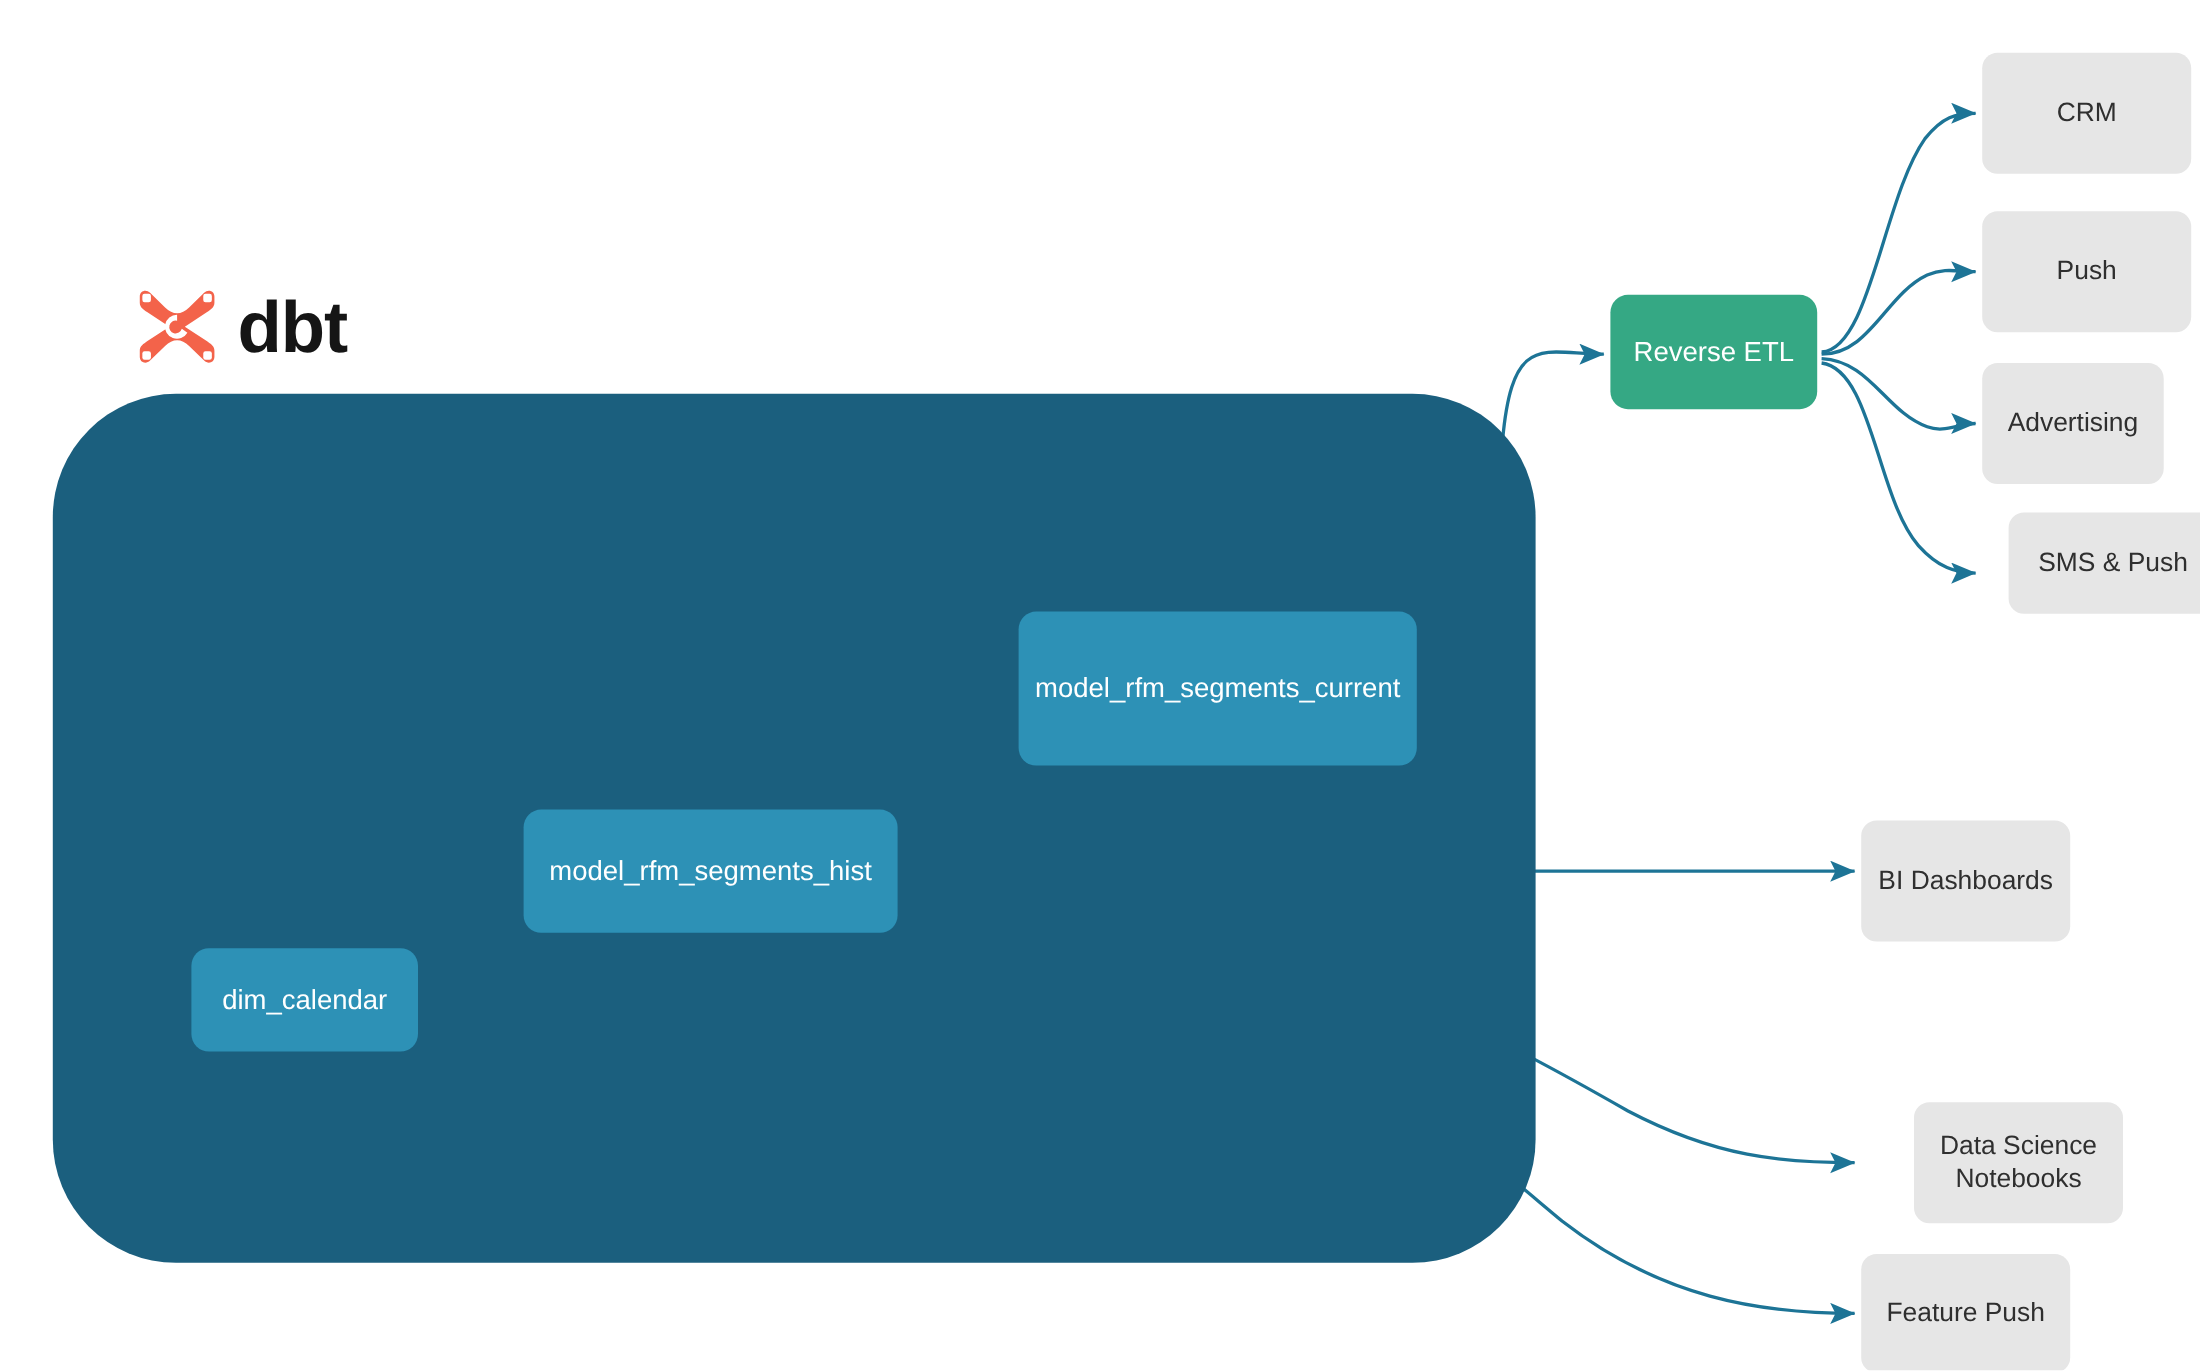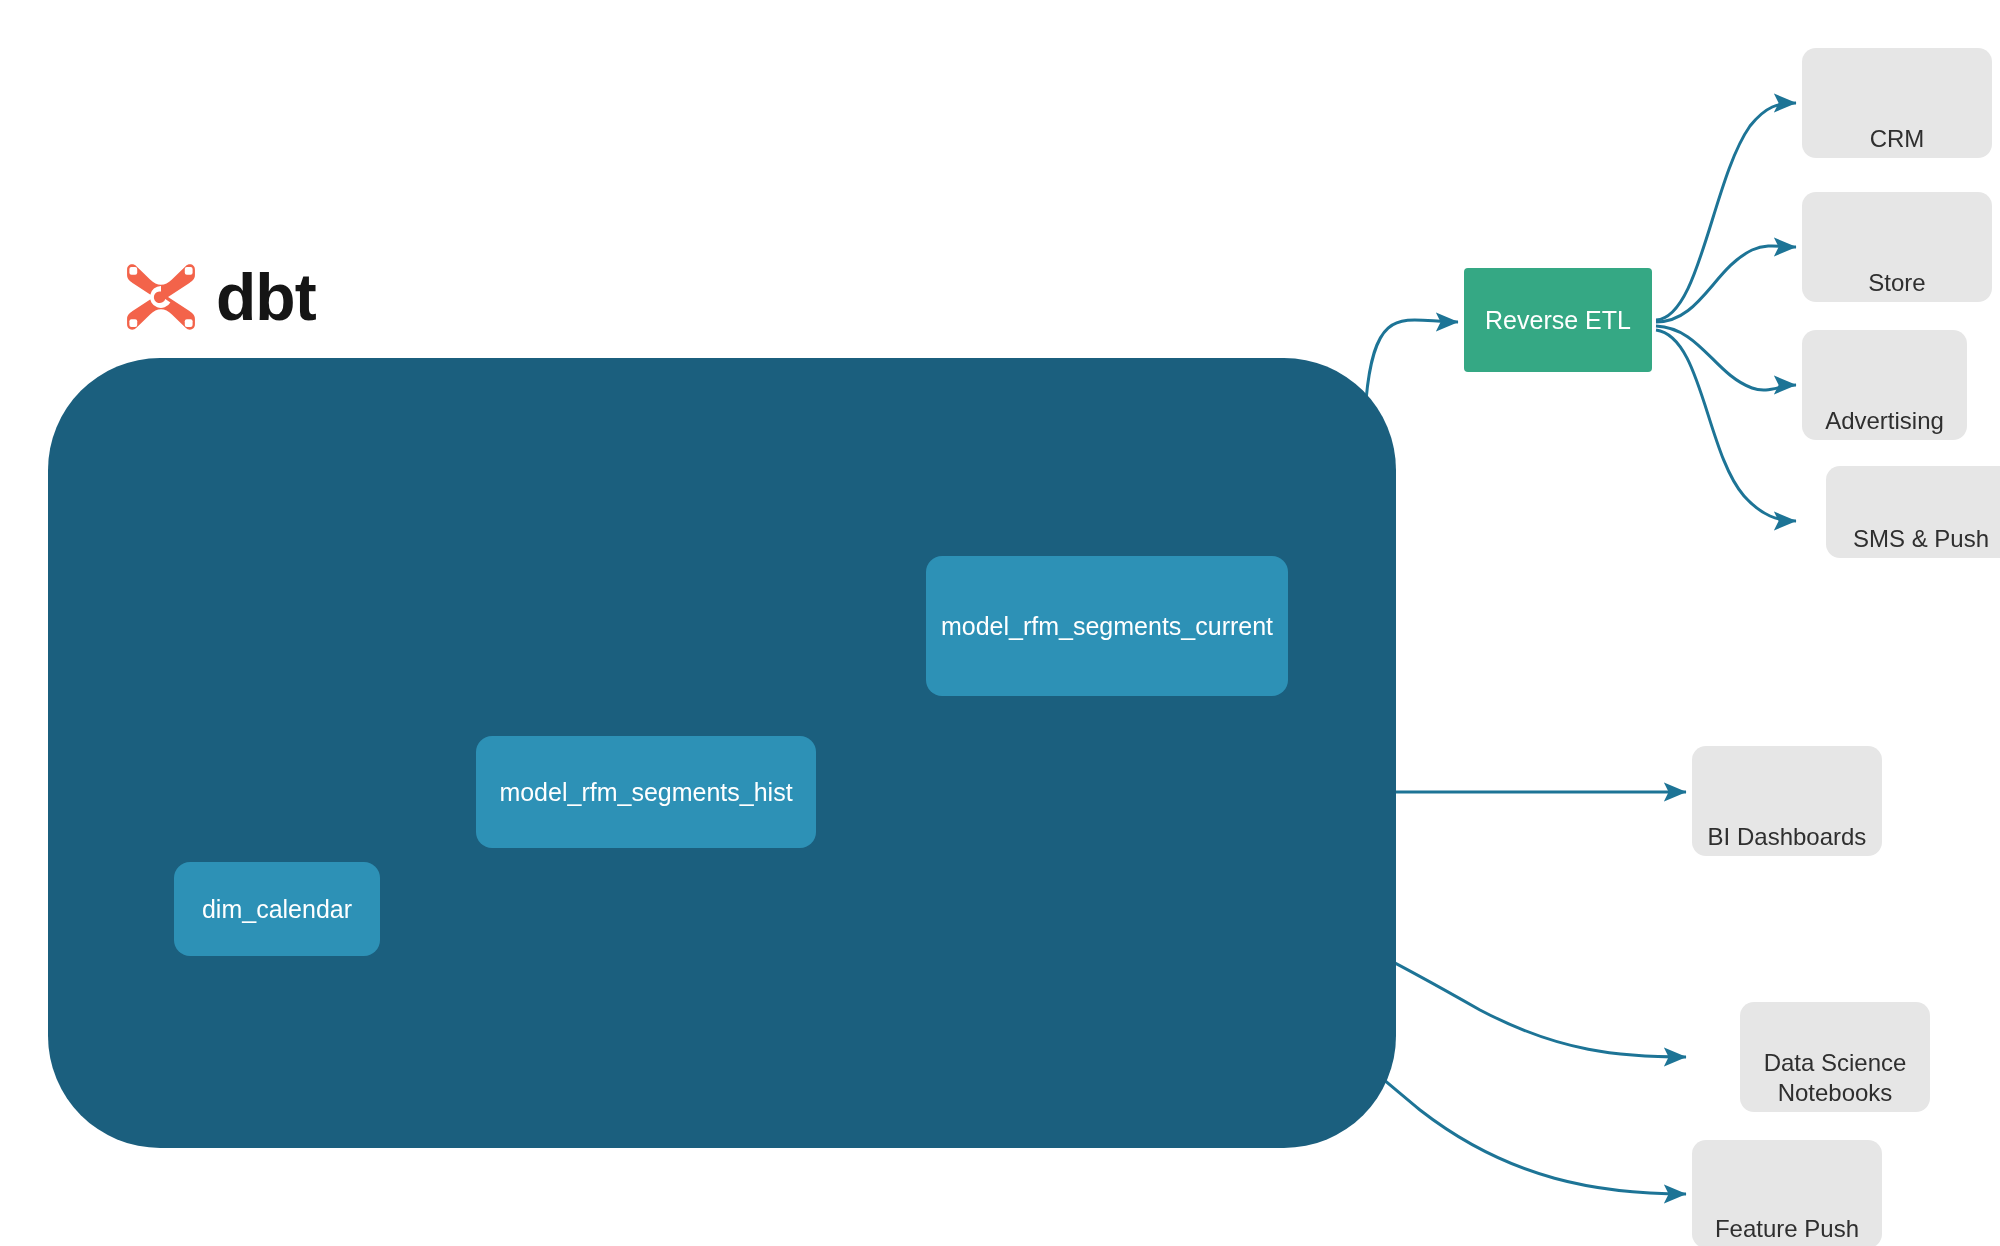--- a/index.html
+++ b/index.html
@@ -72,29 +72,28 @@
   .node-model {
     background: #2d91b6;
     color: #ffffff;
     font-size: 25px;
     border-radius: 16px;
   }
   .node-etl {
     background: #35a884;
     color: #ffffff;
     font-size: 25px;
-    border-radius: 4px;
+    border-radius: 16px;
   }
   .node-dest {
     background: #e6e6e6;
     color: #2f2f2f;
     font-size: 24px;
     border-radius: 14px;
     line-height: 1.25;
-    align-items: flex-end;
   }
 
   
   #node-fact-payments      { left: 174px;  top: 620px;  width: 206px; height: 94px; }
   #node-dim-calendar       { left: 174px;  top: 862px;  width: 206px; height: 94px; }
   #node-rfm-hist           { left: 476px;  top: 736px;  width: 340px; height: 112px; }
   #node-rfm-current        { left: 926px;  top: 556px;  width: 362px; height: 140px; }
   #node-reverse-etl        { left: 1464px; top: 268px;  width: 188px; height: 104px; }
 
   #node-crm                { left: 1802px; top: 48px;   width: 190px; height: 110px; }
@@ -177,21 +176,21 @@
 
   <div class="node node-etl" id="node-reverse-etl">
     <span>Reverse ETL</span>
   </div>
 
   <div class="node node-dest" id="node-crm">
     <span>CRM</span>
   </div>
 
   <div class="node node-dest" id="node-email">
-    <span>Store</span>
+    <span>Push</span>
   </div>
 
   <div class="node node-dest" id="node-advertising">
     <span>Advertising</span>
   </div>
 
   <div class="node node-dest" id="node-sms-push">
     <span>SMS &amp; Push</span>
   </div>
 

